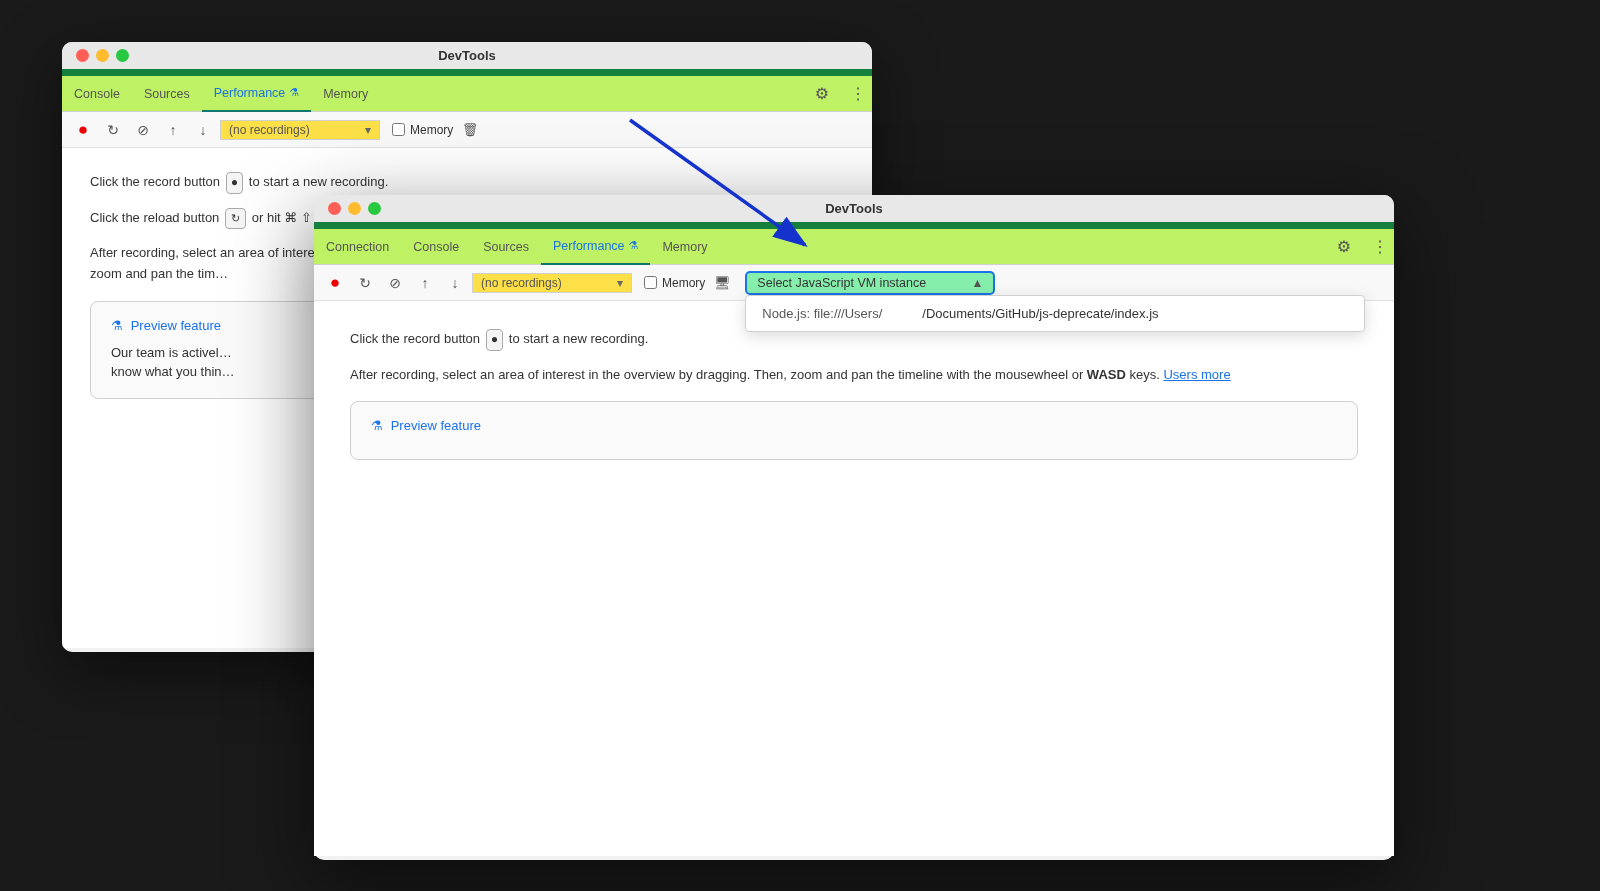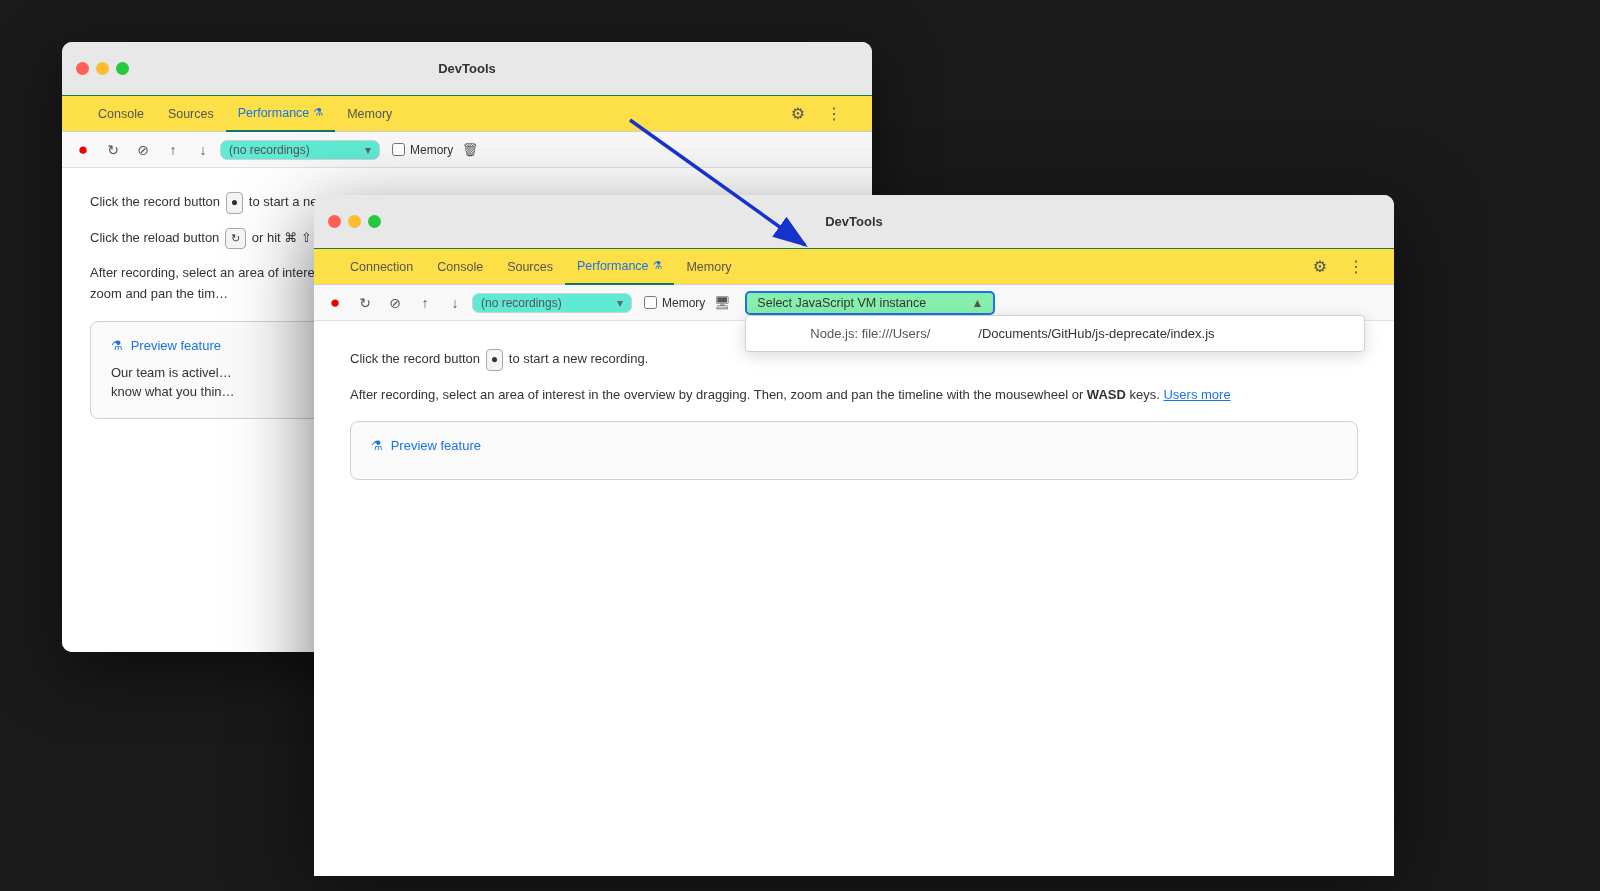--- a/index.html
+++ b/index.html
@@ -19,25 +19,25 @@
       left: 62px;
       width: 810px;
       height: 610px;
       background: #f2f2f2;
       border-radius: 10px;
       box-shadow: 0 20px 60px rgba(0,0,0,0.5);
       overflow: hidden;
     }
     .window-titlebar {
       background: #e8e8e8;
-      height: 54px;
+      height: 34px;
       display: flex;
       align-items: center;
       padding: 0 14px;
-      border-bottom: 1px solid #15803d;
+      border-bottom: 7px solid #15803d;
       position: relative;
     }
     .traffic-lights {
       display: flex;
       gap: 7px;
       align-items: center;
     }
     .tl {
       width: 13px; height: 13px;
       border-radius: 50%;
@@ -47,24 +47,24 @@
     .tl-green { background: #28c840; }
     .window-title {
       position: absolute;
       left: 50%;
       transform: translateX(-50%);
       font-size: 13px;
       font-weight: 600;
       color: #333;
     }
     .tabs-bar {
-      background: #fde047;
-      display: flex;
-      align-items: center;
-      padding: 0 24px;
+      background: #bef264;
+      display: flex;
+      align-items: center;
+      padding: 0 0;
       height: 36px;
       border-bottom: 1px solid #d0d0d0;
       position: relative;
     }
     .tab-item {
       padding: 0 12px;
       height: 36px;
       display: flex;
       align-items: center;
       font-size: 12.5px;
@@ -109,23 +109,23 @@
       width: 26px; height: 26px;
       display: flex; align-items: center; justify-content: center;
       border-radius: 3px;
       cursor: pointer;
       font-size: 14px;
       color: #555;
     }
     .recordings-select {
       display: flex;
       align-items: center;
-      background: #5eead4;
+      background: #fde047;
       border: 1px solid #d0d0d0;
-      border-radius: 7px;
+      border-radius: 0;
       padding: 2px 8px;
       font-size: 12px;
       color: #555;
       gap: 13px;
       min-width: 160px;
       cursor: pointer;
     }
     .memory-checkbox {
       display: flex;
       align-items: center;
@@ -249,22 +249,22 @@
       min-width: 620px;
     }
     .vm-option {
       padding: 10px 16px;
       font-size: 13px;
       color: #333;
       cursor: pointer;
       display: flex;
       gap: 40px;
     }
-    .vm-option-left { color: #555; margin-left: 48px; }
-    .vm-option-right { color: #333; margin-left: 8px; }
+    .vm-option-left { color: #555; }
+    .vm-option-right { color: #333; }
 
     .flask-sym {
       font-size: 13px;
       color: #1a73e8;
     }
 
     .bold { font-weight: 700; }
   </style>
 </head>
 <body>

